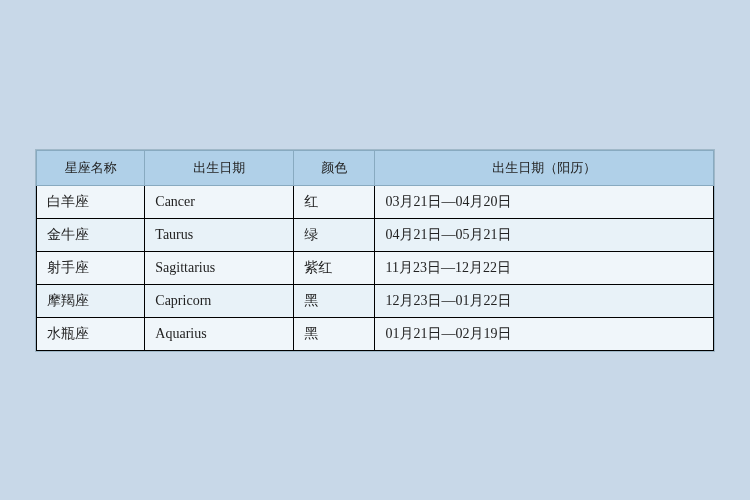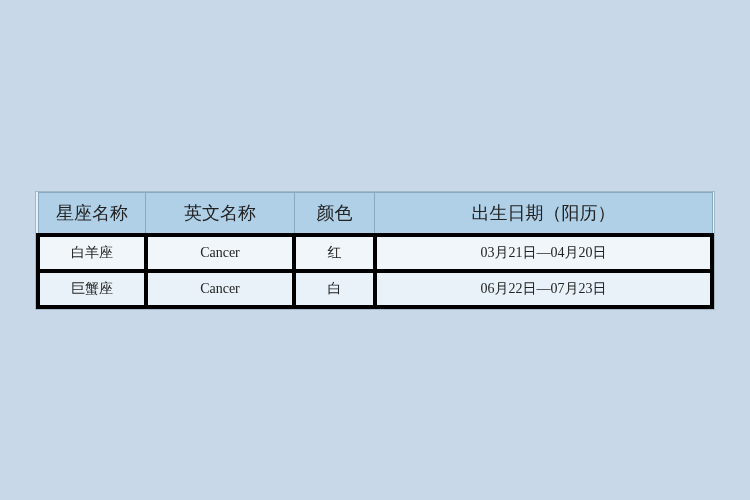--- a/index.html
+++ b/index.html
@@ -28,29 +28,29 @@
     table {
       width: 100%;
       border-collapse: collapse;
     }
 
     th {
       background-color: #b0d0e8;
       border: 1px solid #88aac0;
       padding: 8px 12px;
       text-align: center;
-      font-size: 18px;
+      font-size: 13px;
       font-weight: normal;
       color: #222;
     }
 
     td {
-      border: 4px solid #000000;
+      border: 1px solid #000000;
       padding: 7px 10px;
-      text-align: center;
+      text-align: left;
       font-size: 14px;
       color: #222;
       background-color: #f0f6fa;
     }
 
     tr:nth-child(even) td {
       background-color: #e8f2f8;
     }
 
     .col-chinese { width: 16%; }
@@ -59,33 +59,51 @@
     .col-date    { width: 50%; font-family: Liberation Mono, monospace; }
   </style>
 </head>
 <body>
 
 <div class="table-container">
   <table>
     <thead>
       <tr>
         <th class="col-chinese">星座名称</th>
-        <th class="col-english">英文名称</th>
+        <th class="col-english">出生日期</th>
         <th class="col-color">颜色</th>
         <th class="col-date">出生日期（阳历）</th>
       </tr>
     </thead>
     <tbody id="table-body">
     <tr>
           <td>白羊座</td>
           <td>Cancer</td>
           <td>红</td>
           <td>03月21日—04月20日</td>
         </tr>
         <tr>
-          <td>巨蟹座</td>
-          <td>Cancer</td>
-          <td>白</td>
-          <td>06月22日—07月23日</td>
+          <td>金牛座</td>
+          <td>Taurus</td>
+          <td>绿</td>
+          <td>04月21日—05月21日</td>
+        </tr>
+        <tr>
+          <td>射手座</td>
+          <td>Sagittarius</td>
+          <td>紫红</td>
+          <td>11月23日—12月22日</td>
+        </tr>
+        <tr>
+          <td>摩羯座</td>
+          <td>Capricorn</td>
+          <td>黑</td>
+          <td>12月23日—01月22日</td>
+        </tr>
+        <tr>
+          <td>水瓶座</td>
+          <td>Aquarius</td>
+          <td>黑</td>
+          <td>01月21日—02月19日</td>
         </tr>
       </tbody>
   </table>
 </div>
 
 </body></html>

